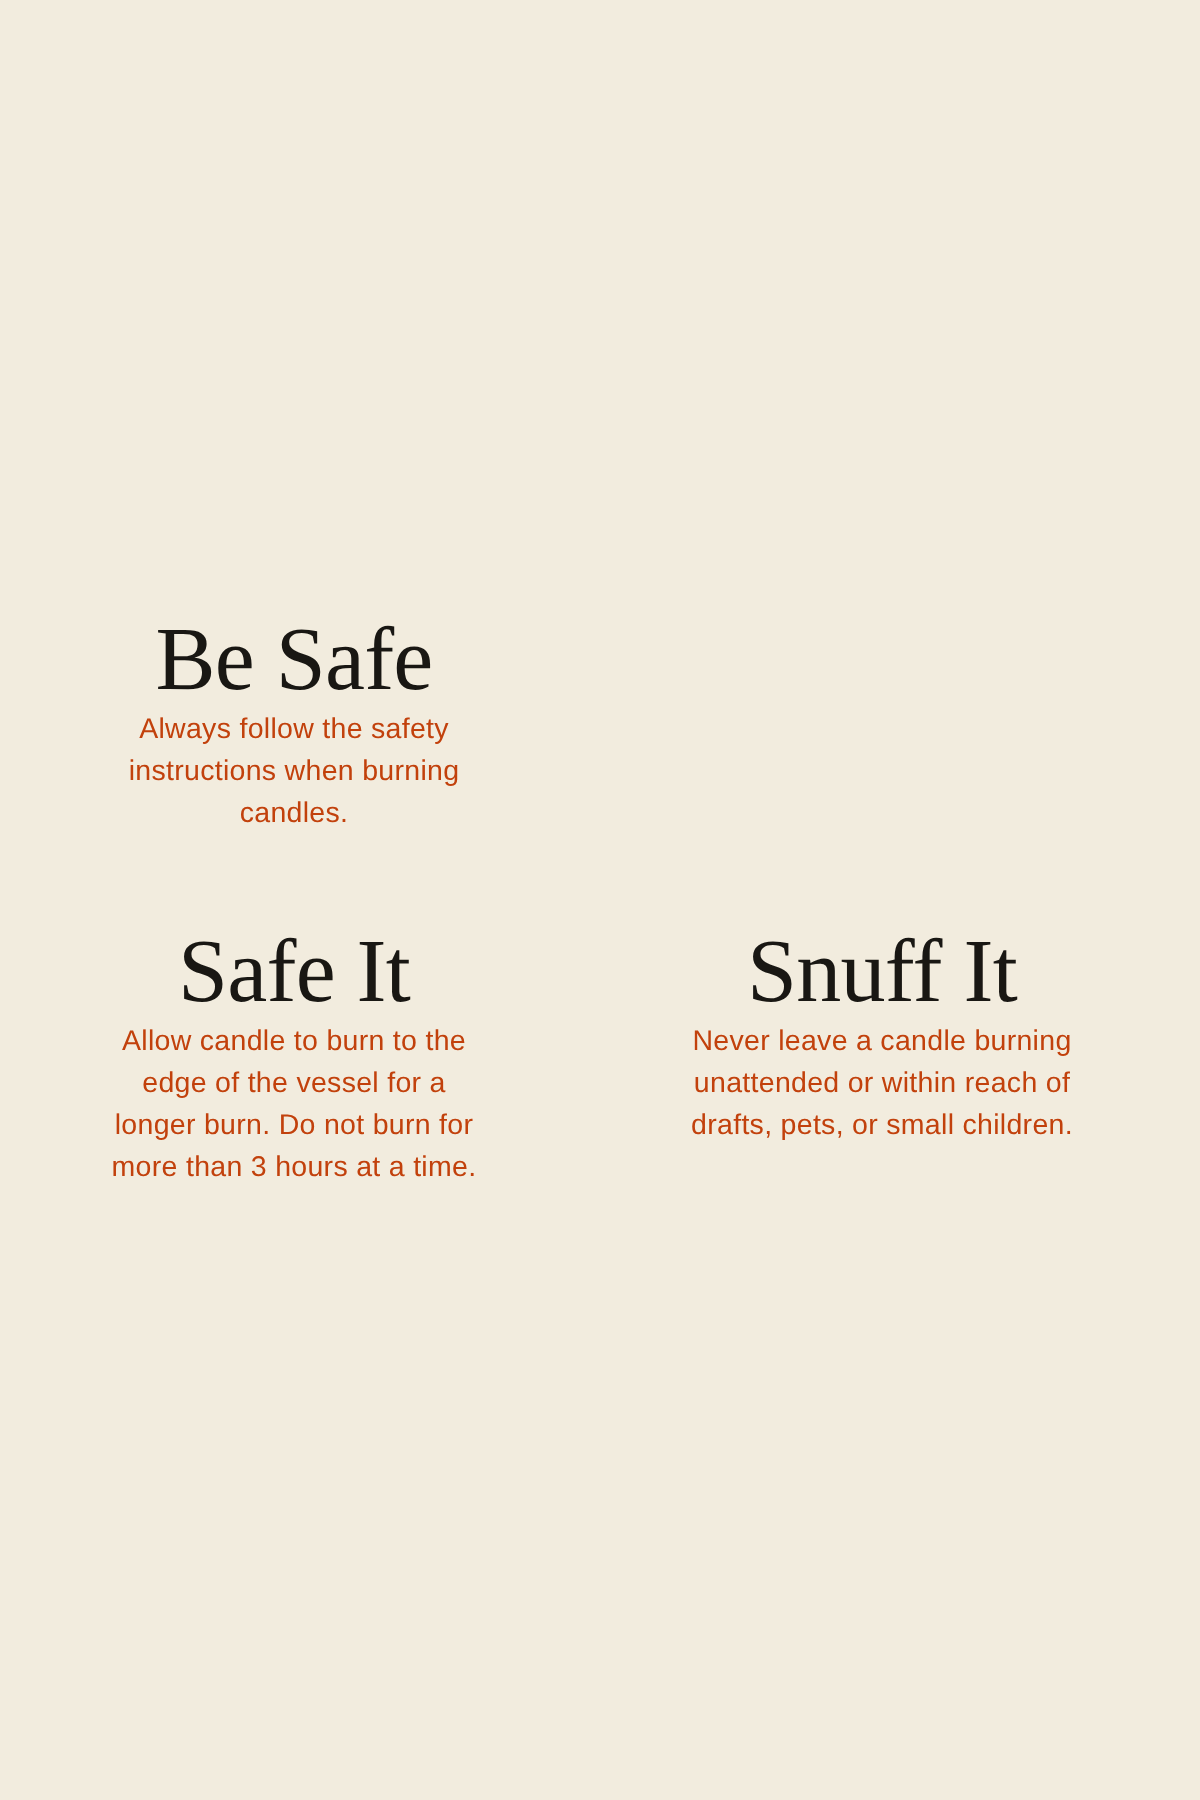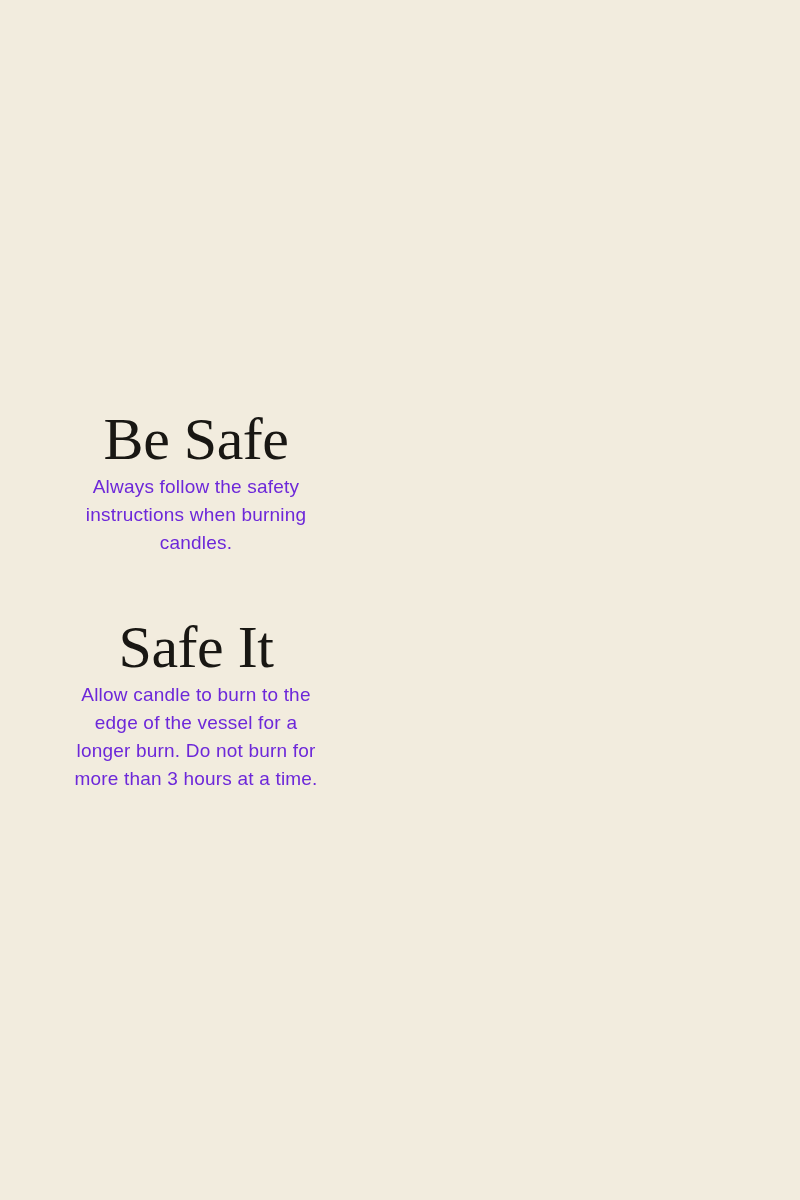--- a/index.html
+++ b/index.html
@@ -35,21 +35,21 @@
     letter-spacing: -0.5px;
     color: #191713;
     margin: 0 0 2px 0;
   }
   .care-desc {
     font-family: "Liberation Sans", "DejaVu Sans", sans-serif;
     font-size: 19px;
     font-weight: 400;
     line-height: 28px;
     letter-spacing: 0.2px;
-    color: #6d28d9;
+    color: #c2410c;
     margin: 0;
     white-space: pre-line;
   }
 </style>
 </head>
 <body>
 
 <div class="page">
   <div class="care-grid">
 
@@ -64,15 +64,21 @@
     </section>
 
     <section class="care-card">
       <h3 class="care-title">Safe It</h3>
       <p class="care-desc">Allow candle to burn to the
 edge of the vessel for a
 longer burn. Do not burn for
 more than 3 hours at a time.</p>
     </section>
 
+    <section class="care-card">
+      <h3 class="care-title">Snuff It</h3>
+      <p class="care-desc">Never leave a candle burning
+unattended or within reach of
+drafts, pets, or small children.</p>
+    </section>
 
   </div>
 </div>
 
 </body></html>

